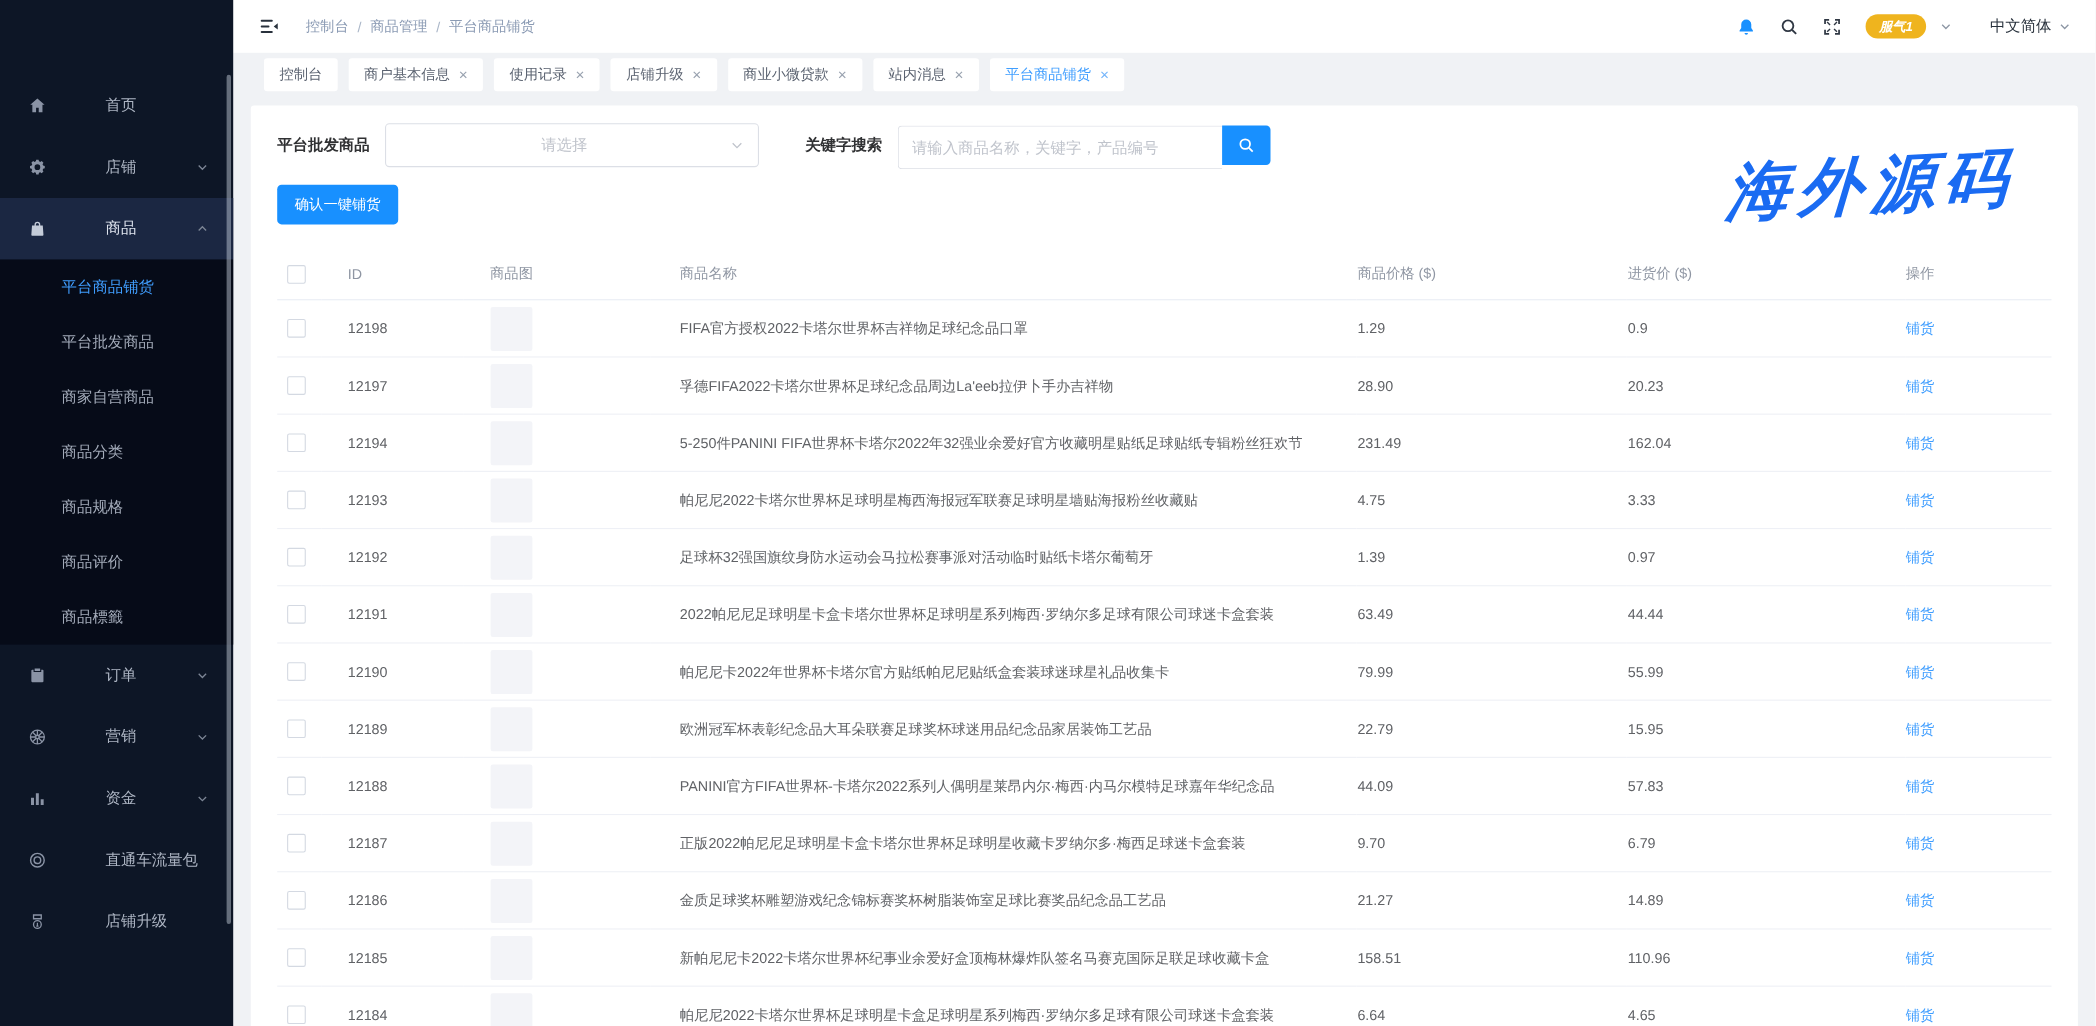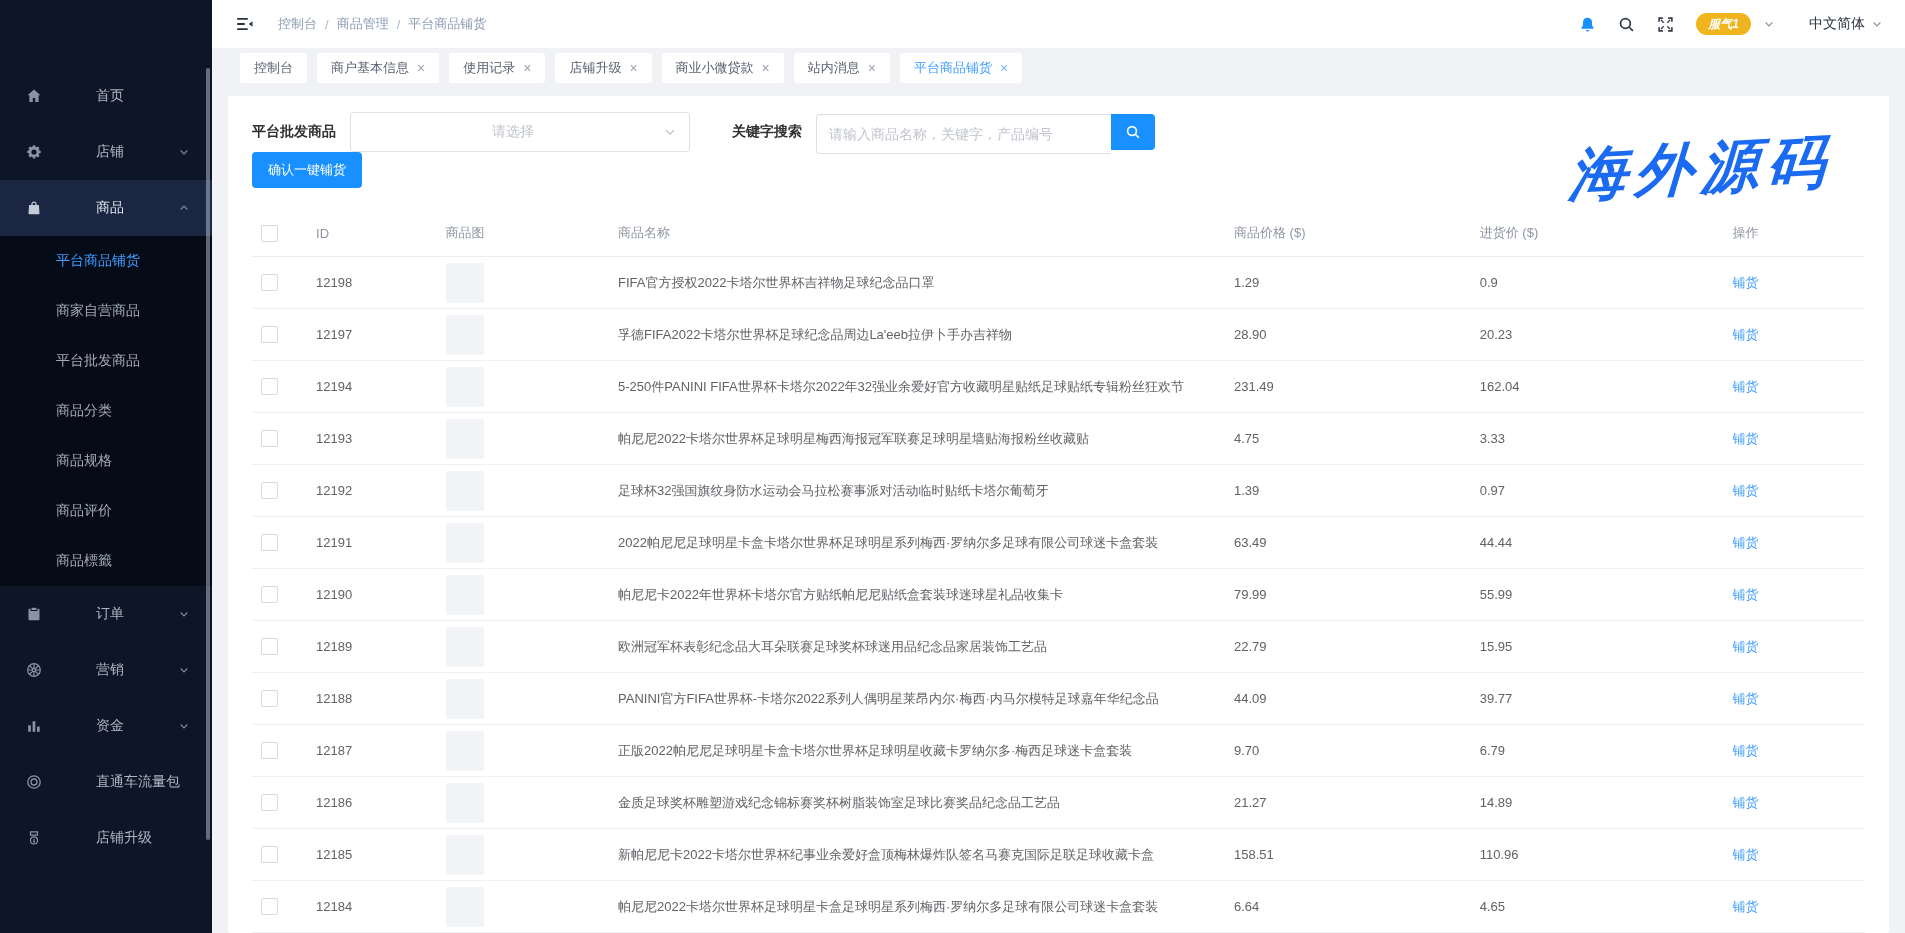--- a/index.html
+++ b/index.html
@@ -65,21 +65,21 @@
   .select .ph{color:#c0c4cc;font-size:14px;flex:1;text-align:center;}
   .select .chev{display:inline-flex;color:#c0c4cc;}
   .kw-label{margin-left:42px;}
   .input-group{display:flex;align-items:stretch;height:36px;}
   .text-input{width:295px;height:40px;border:1px solid #dcdfe6;border-right:none;
     border-radius:4px 0 0 4px;padding:0 12px;font-size:14px;color:#303133;outline:none;box-sizing:border-box;}
   .text-input::placeholder{color:#c0c4cc;}
   .search-btn{width:44px;border:none;background:#1890ff;border-radius:0 4px 4px 0;
     display:flex;align-items:center;justify-content:center;cursor:pointer;}
 
-  .confirm-btn{height:36px;padding:0 16px;background:#1890ff;color:#fff;
+  .confirm-btn{margin-top:16px;height:36px;padding:0 16px;background:#1890ff;color:#fff;
     border:none;border-radius:4px;font-size:13px;cursor:pointer;font-family:inherit;}
 
   .watermark{position:absolute;top:34px;right:56px;font-family:"DejaVu Serif","Liberation Serif",serif;
     font-style:italic;font-weight:bold;font-size:58px;color:#1a6bf2;letter-spacing:8px;
     transform:rotate(-3deg) skewX(-6deg);pointer-events:none;white-space:nowrap;}
 
   
   table.goods{width:100%;border-collapse:collapse;margin-top:22px;table-layout:fixed;}
   table.goods th{height:44px;text-align:left;font-size:13px;font-weight:500;color:#8f96a3;
     border-bottom:1px solid #e9edf4;}
@@ -129,22 +129,22 @@
           </span>
           <span class="lbl">商品</span>
           <span class="chev up">
             <svg viewBox="0 0 16 16" width="12" height="12" fill="none" stroke="currentColor" stroke-width="1.6">
               <path d="M3.5 6 8 10.5 12.5 6"></path>
             </svg>
           </span>
         </div>
         <div class="submenu">
           <div class="sub-item active">平台商品铺货</div>
+          <div class="sub-item">平台批发商品</div>
           <div class="sub-item">商家自营商品</div>
-          <div class="sub-item">平台批发商品</div>
           <div class="sub-item">商品分类</div>
           <div class="sub-item">商品规格</div>
           <div class="sub-item">商品评价</div>
           <div class="sub-item">商品標籤</div>
         </div>
         <div class="side-item">
           <span class="icon">
             <svg viewBox="0 0 16 16" width="16" height="16" fill="currentColor">
               <path d="M5.5 1.8h5V4h-5z"></path>
               <path d="M11.5 2.8h1.2c.5 0 .8.4.8.8v9.8c0 .5-.4.8-.8.8H3.3c-.5 0-.8-.4-.8-.8V3.6c0-.5.4-.8.8-.8h1.2V5h7V2.8z"></path>
@@ -434,21 +434,21 @@
                 <td><span class="act-link">铺货</span></td>
               </tr>
               <tr>
                 <td><span class="cb"></span></td>
                 <td class="pad-id">12188</td>
                 <td class="pad-img">
                   <div class="thumb"></div>
                 </td>
                 <td class="pad-name name-cell">PANINI官方FIFA世界杯-卡塔尔2022系列人偶明星莱昂内尔·梅西·内马尔模特足球嘉年华纪念品</td>
                 <td>44.09</td>
-                <td>39.77</td>
+                <td>57.83</td>
                 <td><span class="act-link">铺货</span></td>
               </tr>
               <tr>
                 <td><span class="cb"></span></td>
                 <td class="pad-id">12187</td>
                 <td class="pad-img">
                   <div class="thumb"></div>
                 </td>
                 <td class="pad-name name-cell">正版2022帕尼尼足球明星卡盒卡塔尔世界杯足球明星收藏卡罗纳尔多·梅西足球迷卡盒套装</td>
                 <td>9.70</td>

